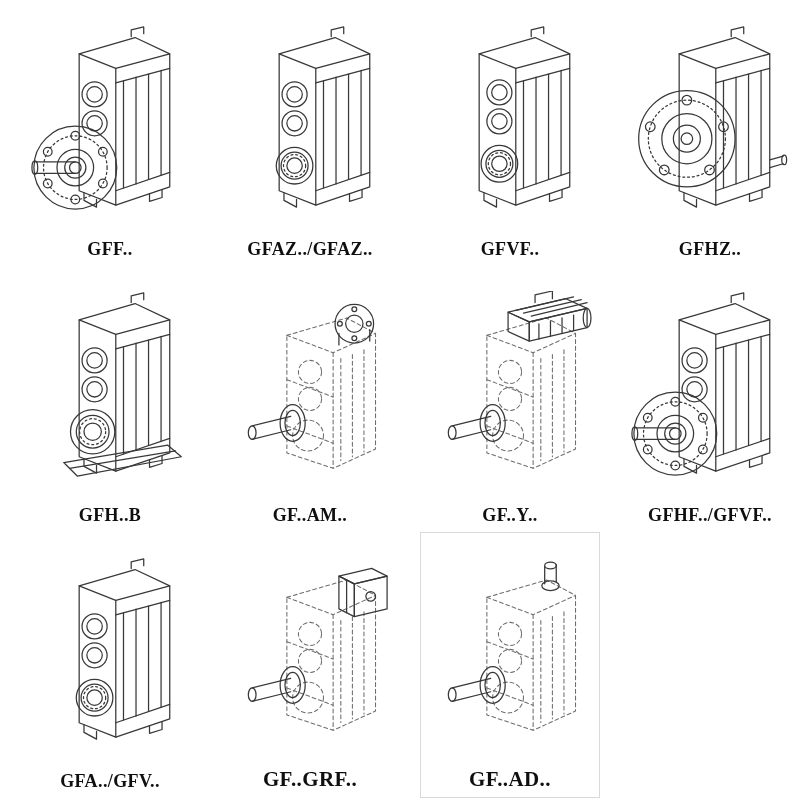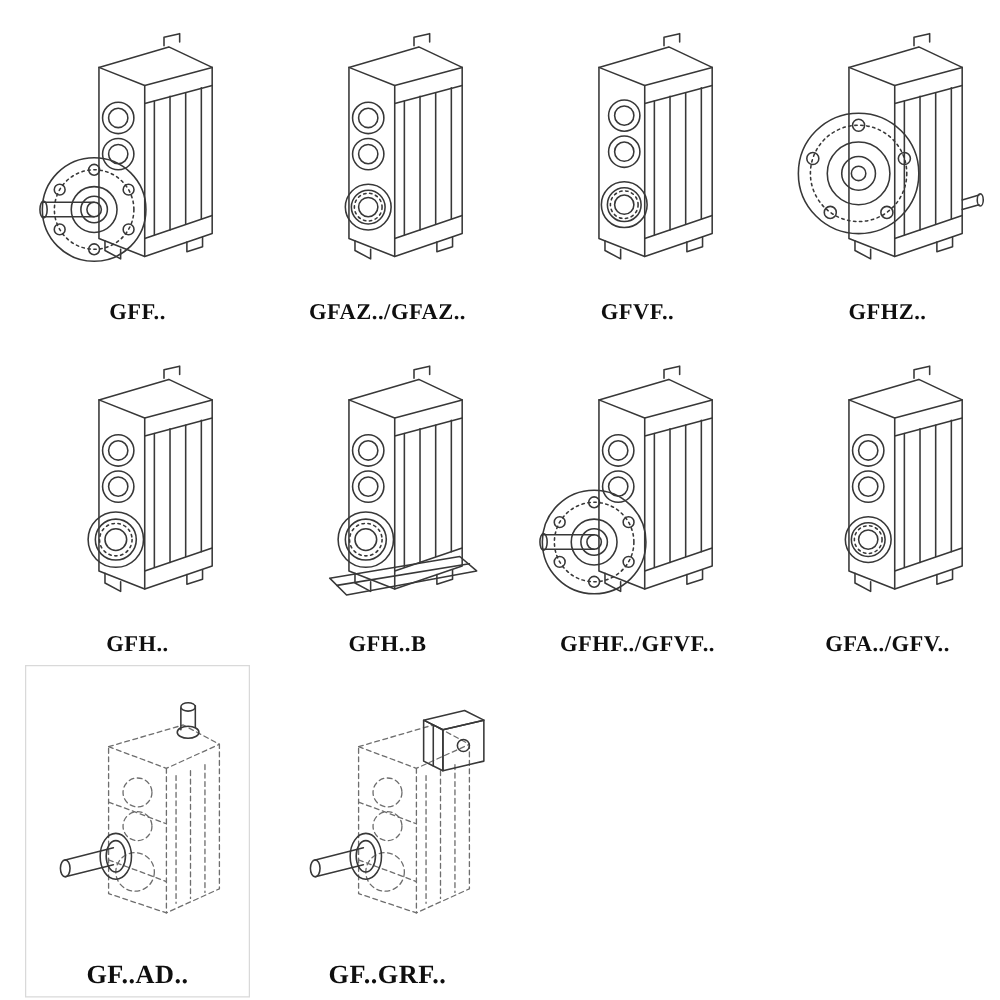--- a/index.html
+++ b/index.html
@@ -222,57 +222,63 @@
     <figcaption class="label">GFVF..</figcaption>
   </figure>
 
   <figure class="cell">
     <svg class="drawing" viewBox="0 0 180 220" fill="none" stroke="#383838" stroke-width="1.3" stroke-linejoin="round" stroke-linecap="round">
         <use href="#gb-flange-big" xlink:href="#gb-flange-big"></use>
       </svg>
     <figcaption class="label">GFHZ..</figcaption>
   </figure>
 
-  <figure class="cell">
-    <svg class="drawing" viewBox="0 0 180 220" fill="none" stroke="#383838" stroke-width="1.3" stroke-linejoin="round" stroke-linecap="round">
-        <use href="#gb-bores" xlink:href="#gb-bores"></use>
-      </svg>
-    <figcaption class="label">GFH..</figcaption>
-  </figure>
 
   <figure class="cell">
     <svg class="drawing" viewBox="0 0 180 220" fill="none" stroke="#383838" stroke-width="1.3" stroke-linejoin="round" stroke-linecap="round">
         <use href="#gb-bores-base" xlink:href="#gb-bores-base"></use>
       </svg>
     <figcaption class="label">GFH..B</figcaption>
   </figure>
 
-
+  <figure class="cell">
+    <svg class="drawing" viewBox="0 0 180 220" fill="none" stroke="#383838" stroke-width="1.3" stroke-linejoin="round" stroke-linecap="round">
+        <use href="#gb-am" xlink:href="#gb-am"></use>
+      </svg>
+    <figcaption class="label">GF..AM..</figcaption>
+  </figure>
+
+  <figure class="cell">
+    <svg class="drawing" viewBox="0 0 180 220" fill="none" stroke="#383838" stroke-width="1.3" stroke-linejoin="round" stroke-linecap="round">
+        <use href="#gb-y" xlink:href="#gb-y"></use>
+      </svg>
+    <figcaption class="label">GF..Y..</figcaption>
+  </figure>
 
   <figure class="cell">
     <svg class="drawing" viewBox="0 0 180 220" fill="none" stroke="#383838" stroke-width="1.3" stroke-linejoin="round" stroke-linecap="round">
         <use href="#gb-flange" xlink:href="#gb-flange"></use>
       </svg>
     <figcaption class="label">GFHF../GFVF..</figcaption>
   </figure>
 
   <figure class="cell">
     <svg class="drawing" viewBox="0 0 180 220" fill="none" stroke="#383838" stroke-width="1.3" stroke-linejoin="round" stroke-linecap="round">
         <use href="#gb-hollow" xlink:href="#gb-hollow"></use>
       </svg>
     <figcaption class="label">GFA../GFV..</figcaption>
   </figure>
 
+  <figure class="cell">
+    <svg class="drawing" viewBox="0 0 180 220" fill="none" stroke="#383838" stroke-width="1.3" stroke-linejoin="round" stroke-linecap="round">
+        <use href="#gb-grf" xlink:href="#gb-grf"></use>
+      </svg>
+    <figcaption class="label label--lg">GF..GRF..</figcaption>
+  </figure>
+
   <figure class="cell cell--boxed">
     <svg class="drawing" viewBox="0 0 180 220" fill="none" stroke="#383838" stroke-width="1.3" stroke-linejoin="round" stroke-linecap="round">
         <use href="#gb-ad" xlink:href="#gb-ad"></use>
       </svg>
     <figcaption class="label label--lg">GF..AD..</figcaption>
   </figure>
 
-  <figure class="cell">
-    <svg class="drawing" viewBox="0 0 180 220" fill="none" stroke="#383838" stroke-width="1.3" stroke-linejoin="round" stroke-linecap="round">
-        <use href="#gb-grf" xlink:href="#gb-grf"></use>
-      </svg>
-    <figcaption class="label label--lg">GF..GRF..</figcaption>
-  </figure>
-
 </main>
 
 </body></html>

